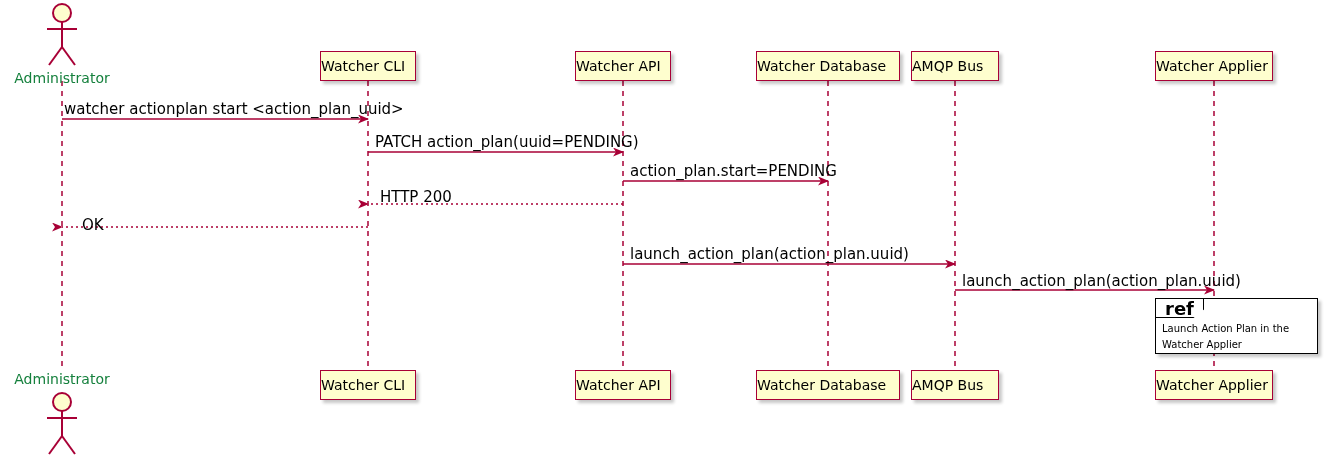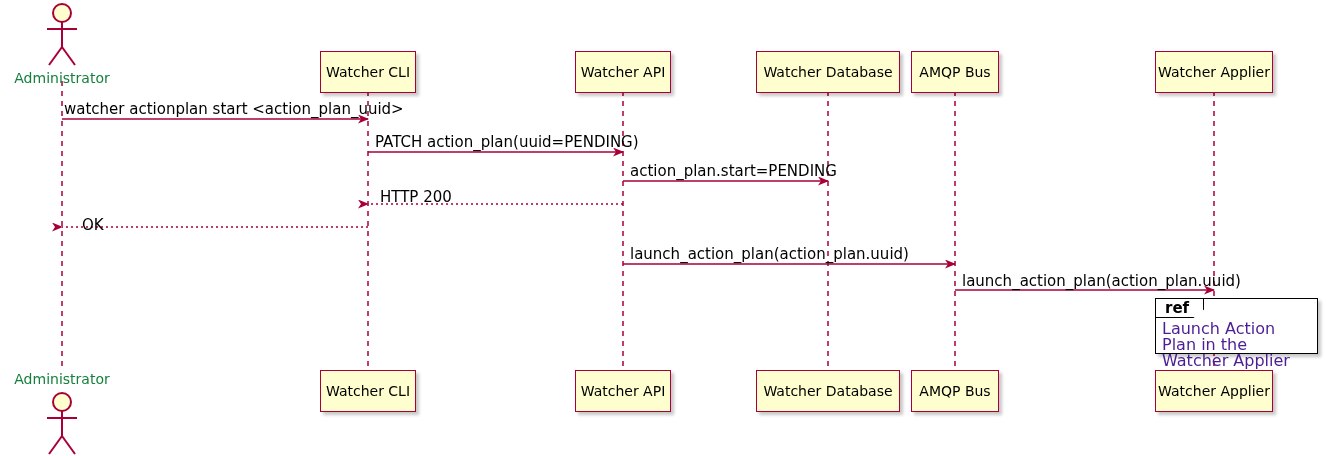--- a/index.html
+++ b/index.html
@@ -18,24 +18,24 @@
     position: absolute;
     left: 0; top: 0;
     width: 1330px;
     height: 456px;
   }
   .participant-box {
     position: absolute;
     box-sizing: border-box;
     background: #FEFECE;
     border: 1.5px solid #A80036;
-    height: 42px;
+    height: 30px;
     display: flex;
     align-items: center;
-    justify-content: center;
+    justify-content: flex-start;
     font-size: 14px;
     color: #000000;
     white-space: nowrap;
     box-shadow: 3px 3px 3px rgba(0,0,0,0.22);
     z-index: 5;
   }
   .actor-label {
     position: absolute;
     font-size: 14px;
     color: #15803d;
@@ -60,35 +60,35 @@
   }
   .ref-tag {
     position: absolute;
     left: 0; top: 0;
     height: 19px;
     box-sizing: border-box;
     border-right: 1.5px solid #000000;
     border-bottom: 1.5px solid #000000;
     background: #FFFFFF;
     font-weight: bold;
-    font-size: 15px;
+    font-size: 18px;
     display: flex;
     align-items: center;
     padding-left: 9px;
     padding-right: 16px;
     color: #000000;
   }
   .ref-body {
     position: absolute;
     left: 6px;
     top: 22px;
     right: 6px;
-    font-size: 16px;
+    font-size: 10px;
     line-height: 16px;
-    color: #4c1d95;
+    color: #000000;
   }
 </style>
 </head>
 <body>
 
 <div id="diagram">
   <svg id="diagram-svg" width="1330" height="456" style="position:absolute;left:0;top:0;">
       <line x1="62" y1="81" x2="62" y2="370" stroke="#A80036" stroke-width="1.5" stroke-dasharray="5,5"></line>
       <line x1="368" y1="81" x2="368" y2="370" stroke="#A80036" stroke-width="1.5" stroke-dasharray="5,5"></line>
       <line x1="623" y1="81" x2="623" y2="370" stroke="#A80036" stroke-width="1.5" stroke-dasharray="5,5"></line>

